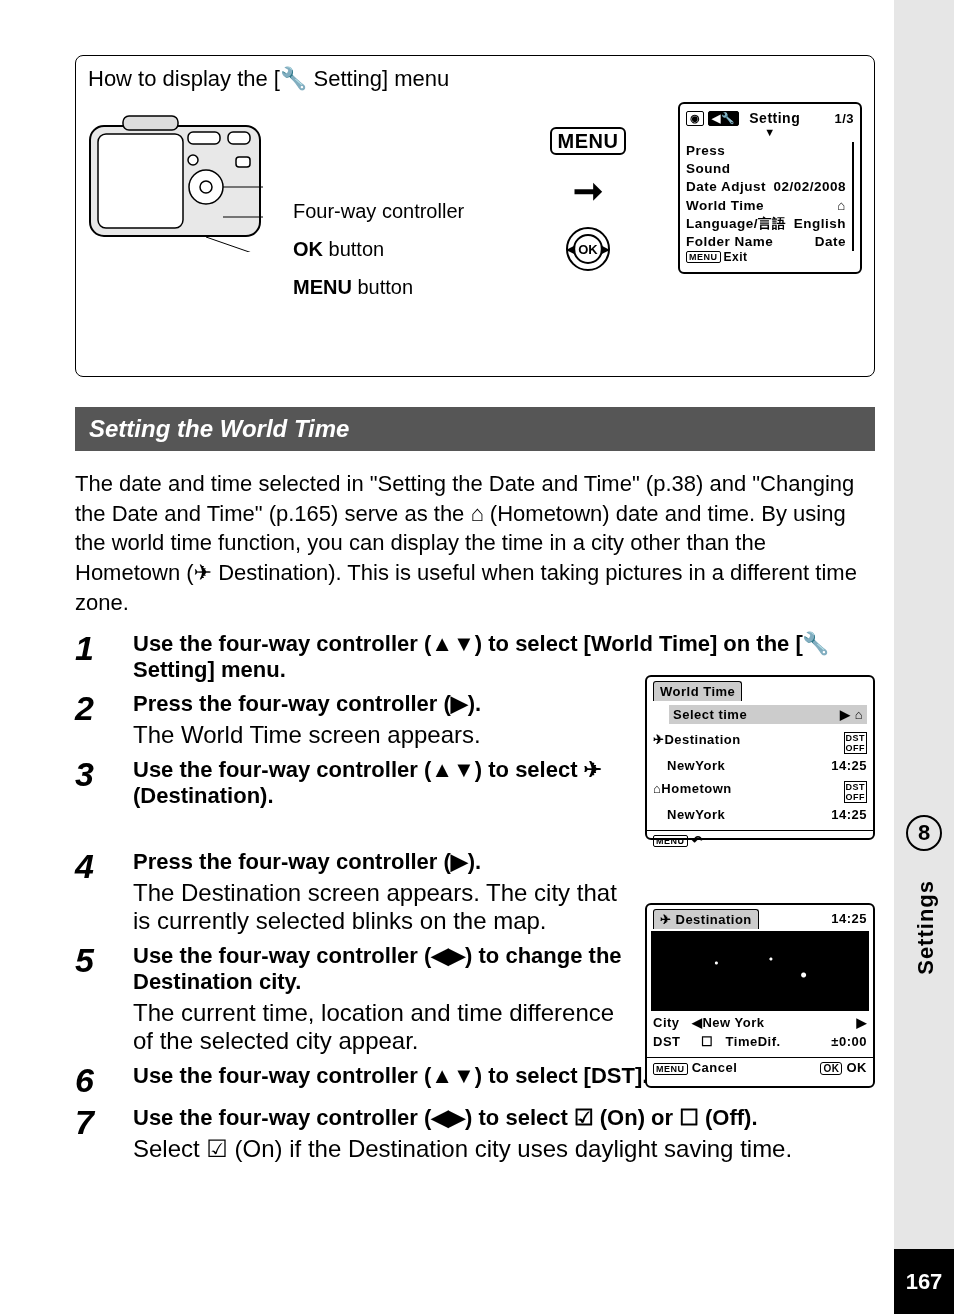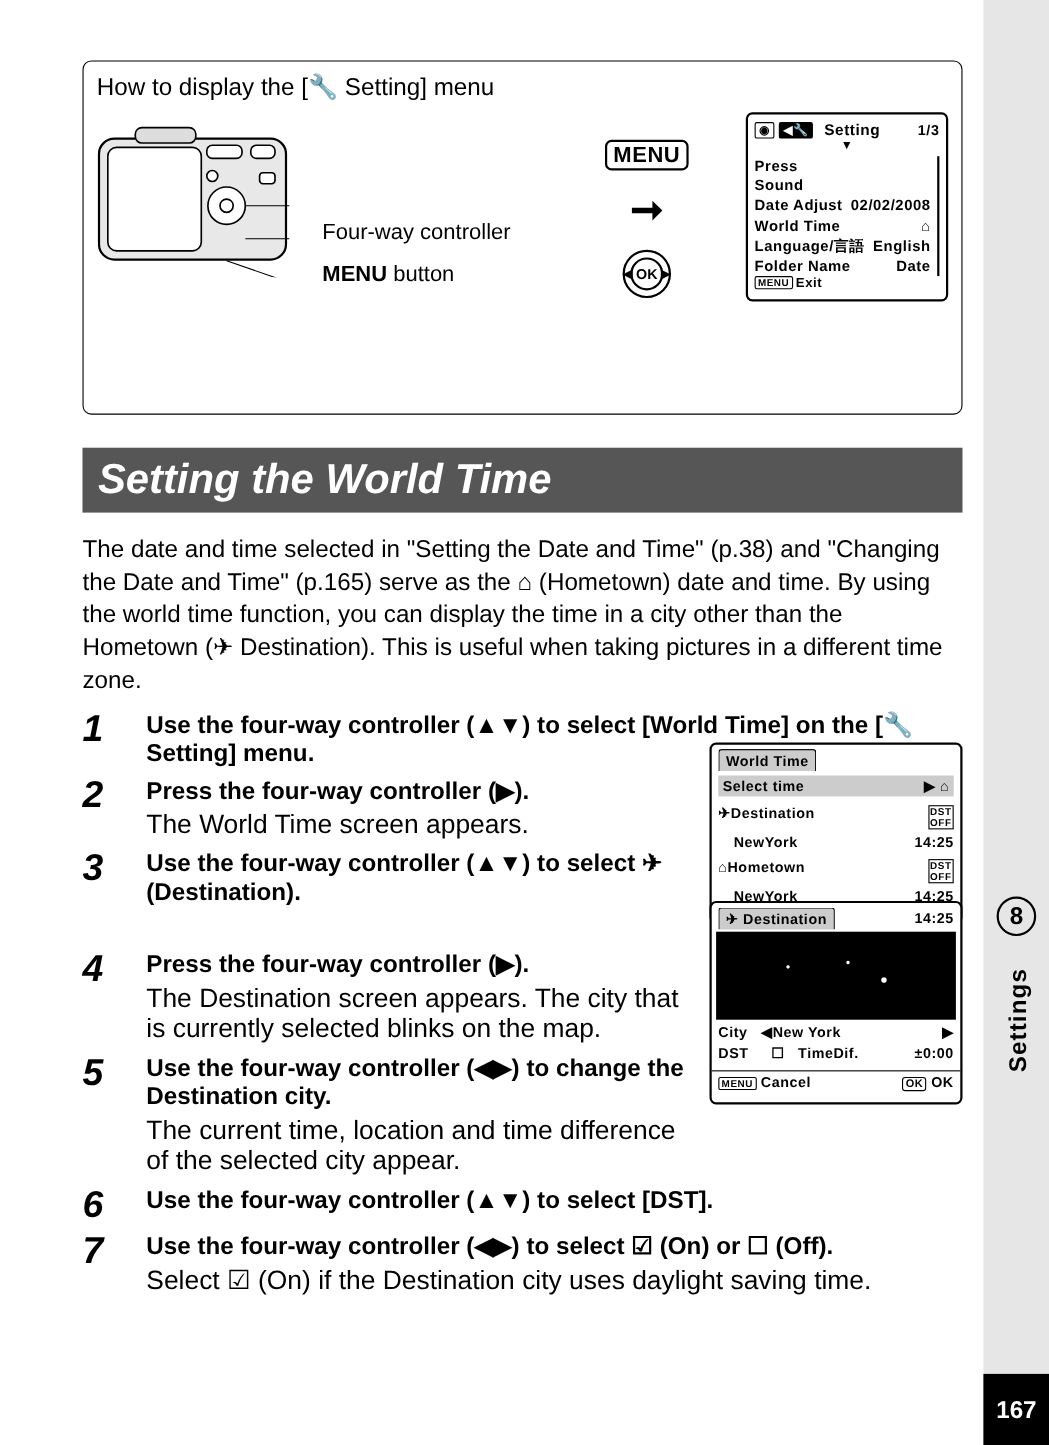--- a/index.html
+++ b/index.html
@@ -26,31 +26,31 @@
   .lcd-inner { position:absolute; left:6px; top:6px; right:6px; bottom:6px;}
   .lcd-tabs { display:flex; align-items:center; gap:4px;}
   .lcd-tab { border:1.5px solid #000; padding:0 3px; font-size:11px; border-radius:2px;}
   .lcd-tab.active { background:#000; color:#fff;}
   .lcd-title { margin-left:6px;}
   .lcd-page { margin-left:auto; font-size:13px;}
   .lcd-rows { margin-top:4px; border-right:2px solid #000; padding-right:6px;}
   .lcd-row { display:flex; justify-content:space-between; font-size:13.5px; line-height:1.35;}
   .lcd-exit { position:absolute; bottom:2px; left:0; font-size:12px; display:flex; align-items:center; gap:3px;}
   .mini-menu { border:1.5px solid #000; border-radius:2px; font-size:9px; font-weight:bold; padding:0 2px;}
-  .h2-bar { background:#565656; color:#fff; font-size:38px; font-weight:bold; font-style:italic; padding:8px 14px; margin-bottom:18px;}
+  .h2-bar { background:#565656; color:#fff; font-size:24px; font-weight:bold; font-style:italic; padding:8px 14px; margin-bottom:18px;}
   .para { font-size:22px; line-height:1.35; margin-bottom:14px;}
   .subhead { background:#ccc; font-weight:bold; font-style:italic; font-size:22px; padding:4px 10px; margin-bottom:18px;}
   .steps { }
   .step { display:flex; gap:28px; margin-bottom:8px; align-items:flex-start;}
   .step-num { font-size:34px; font-weight:bold; font-style:italic; width:30px; line-height:1;}
   .step-body { flex:1; font-size:22px;}
   .step-body .bold { font-weight:bold;}
   .step-body .desc { font-size:24px; font-weight:normal; margin-top:4px;}
   .wt-lcd { position:absolute; right:0; top:620px; width:230px; height:165px; border:2px solid #000; border-radius:6px; background:#fff; font-weight:bold; font-size:13px; letter-spacing:0.5px;}
-  .dest-lcd { position:absolute; right:0; top:764px; width:230px; height:185px; border:2px solid #000; border-radius:6px; background:#fff; font-weight:bold; font-size:13px; letter-spacing:0.5px;}
+  .dest-lcd { position:absolute; right:0; top:848px; width:230px; height:185px; border:2px solid #000; border-radius:6px; background:#fff; font-weight:bold; font-size:13px; letter-spacing:0.5px;}
   .wt-tab { border:1.5px solid #000; border-bottom:none; background:#ccc; padding:2px 6px; border-radius:3px 3px 0 0; display:inline-block;}
   .wt-body { padding:4px 6px;}
   .wt-row { display:flex; justify-content:space-between; padding:2px 0;}
   .wt-foot { border-top:1px solid #000; margin-top:2px; padding:2px 6px; display:flex; align-items:center; gap:4px;}
   .map { background:#000; height:80px; margin:2px 4px; position:relative;}
   .map::before { content:""; position:absolute; inset:0; background:
      radial-gradient(circle at 30% 40%, #fff 1px, transparent 2px),
      radial-gradient(circle at 55% 35%, #fff 1px, transparent 2px),
      radial-gradient(circle at 70% 55%, #fff 2px, transparent 3px);
   }
@@ -85,20 +85,21 @@
             <circle cx="118" cy="85" r="6" fill="#fff" stroke="#000" stroke-width="1.5"></circle>
             <circle cx="105" cy="58" r="5" fill="#fff" stroke="#000" stroke-width="1.5"></circle>
             <rect x="148" y="55" width="14" height="10" rx="3" fill="#fff" stroke="#000" stroke-width="1.5"></rect>
             <line x1="135" y1="85" x2="190" y2="85" stroke="#000" stroke-width="1"></line>
             <line x1="135" y1="115" x2="190" y2="115" stroke="#000" stroke-width="1"></line>
             <line x1="118" y1="135" x2="190" y2="160" stroke="#000" stroke-width="1"></line>
           </svg>
         </div>
         <div class="labels-block">
           <div>Four-way controller</div>
+          <div><span class="b">OK</span><span> button</span></div>
           <div><span class="b">MENU</span><span> button</span></div>
         </div>
         <div class="arrow-block">
           <span class="menu-pill">MENU</span>
           <span class="big-arrow">➞</span>
           <div class="ok-circle">
             <span style="position:absolute;left:-2px;font-size:12px;">◀</span>
             <div class="inner">OK</div>
             <span style="position:absolute;right:-2px;font-size:12px;">▶</span>
           </div>
@@ -195,21 +196,21 @@
           <div class="step-body">
             <div class="bold">Use the four-way controller (◀▶) to select ☑ (On) or ☐ (Off).</div>
             <div class="desc">Select ☑ (On) if the Destination city uses daylight saving time.</div>
           </div>
         </div>
     </div>
 
     <div class="wt-lcd">
       <div style="padding:4px 6px 0 6px;"><span class="wt-tab">World Time</span></div>
       <div class="wt-body">
-        <div class="wt-row" style="background:#ccc;padding:2px 4px;">
+        <div class="wt-row" style="background:#ccc;padding:2px 4px;margin-left:16px;">
             <span>Select time</span>
             <span>▶ ⌂</span>
           </div>
         <div class="wt-row" style="margin-top:6px;">
             <span>✈Destination</span>
             <span style="font-size:9px;border:1px solid #000;padding:0 1px;">DST<br>OFF</span>
           </div>
         <div class="wt-row">
             <span style="padding-left:14px;">NewYork</span>
             <span>14:25</span>

